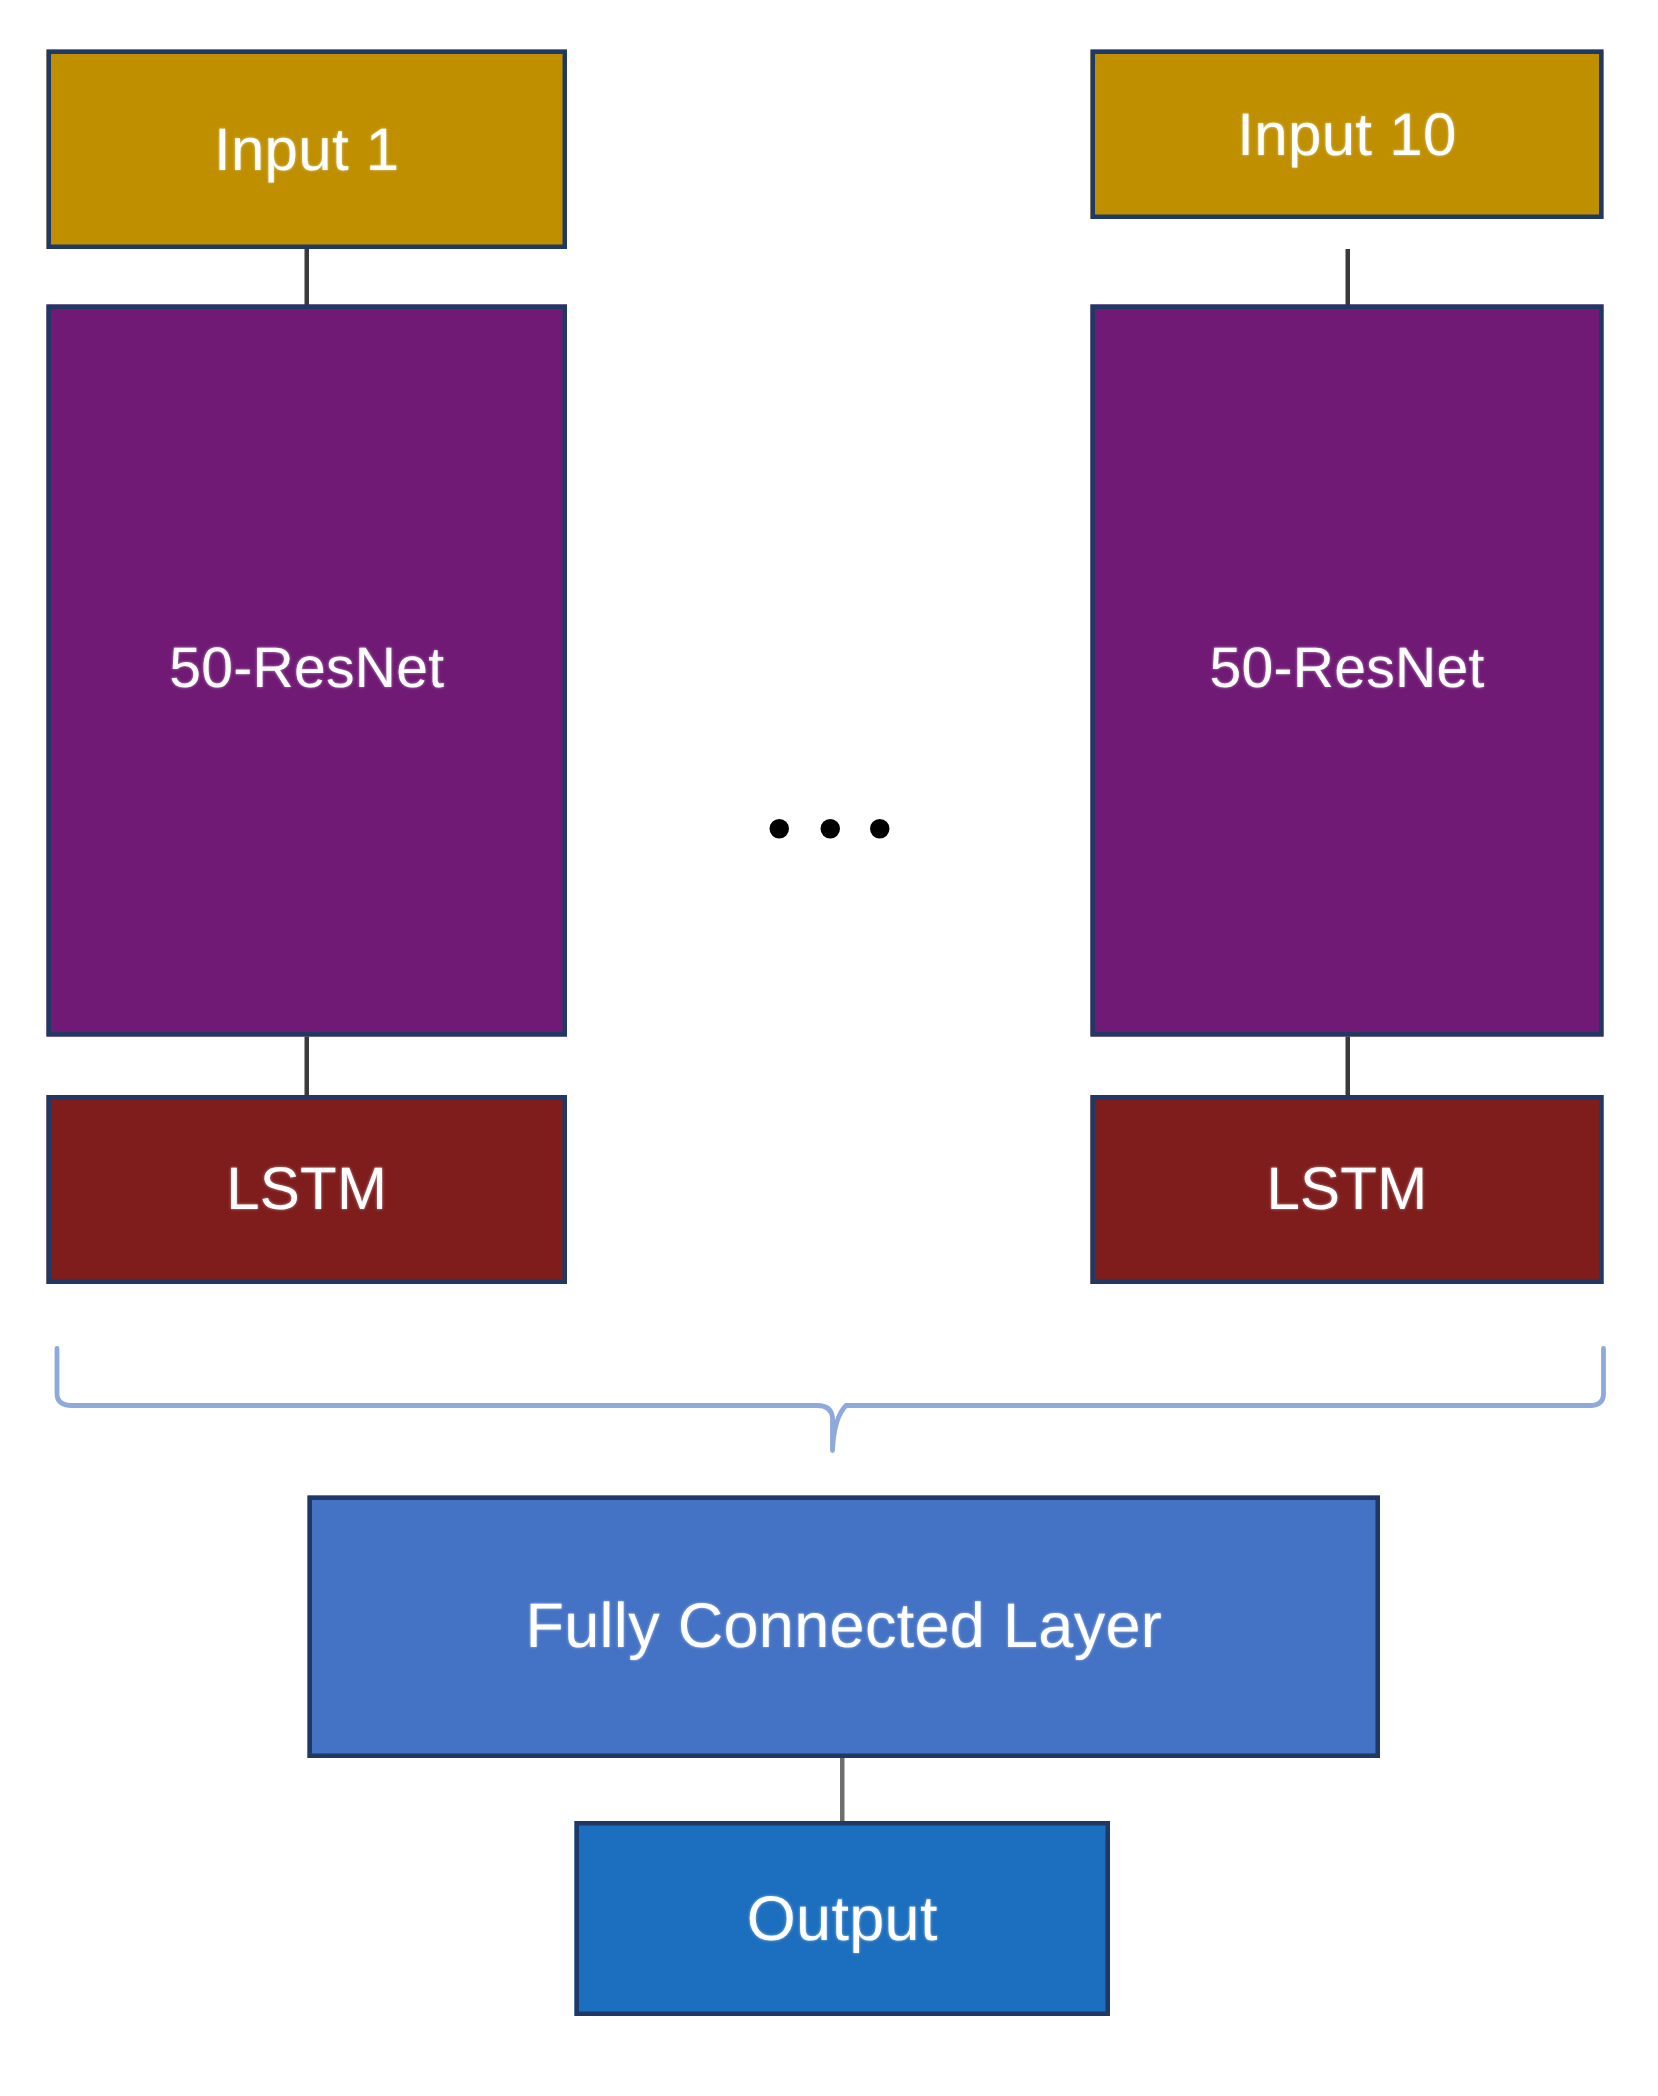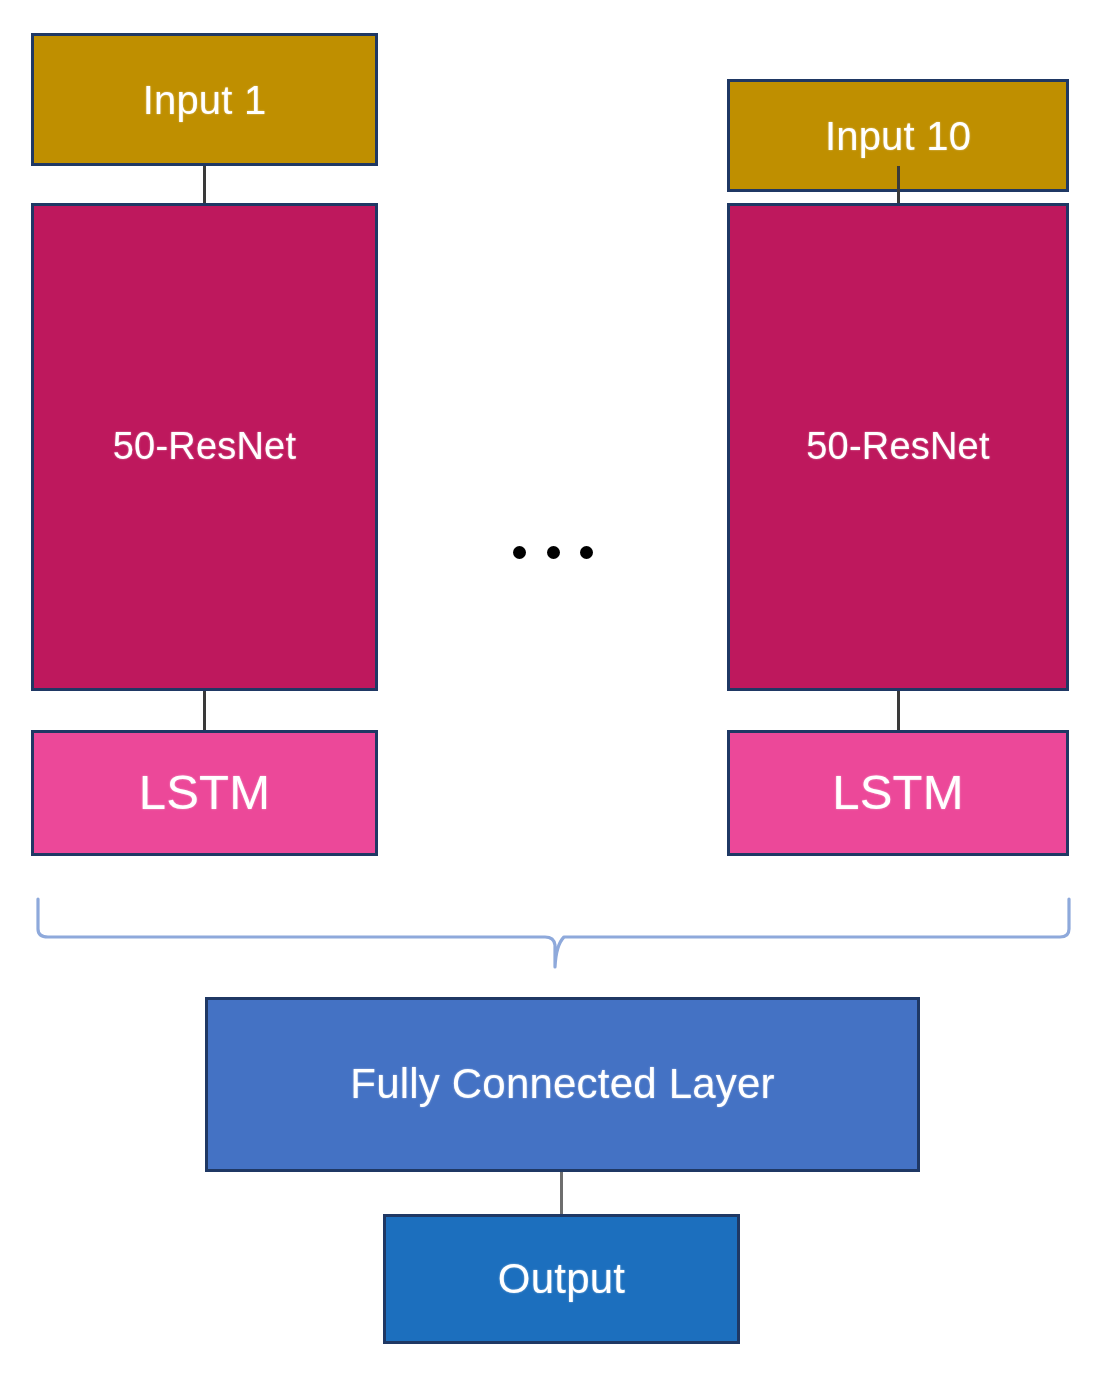--- a/index.html
+++ b/index.html
@@ -32,34 +32,34 @@
     text-shadow: 0 0 2px rgba(255,255,255,0.55);
     line-height: 1.1;
     user-select: none;
   }
   
   .node.input {
     background: #BF8F00;
     font-size: 40px;
   }
   #input-1   { left: 31px;  top: 33px;  width: 347px; height: 133px; }
-  #input-10  { left: 727px; top: 33px;  width: 342px; height: 113px; margin-top: 46px; }
+  #input-10  { left: 727px; top: 33px;  width: 342px; height: 113px; }
 
   
   .node.resnet {
-    background: #be185d;
+    background: #701a75;
     font-size: 38px;
   }
   #resnet-1  { left: 31px;  top: 203px; width: 347px; height: 488px; }
   #resnet-10 { left: 727px; top: 203px; width: 342px; height: 488px; }
 
   
   .node.lstm {
-    background: #ec4899;
-    font-size: 49px;
+    background: #7f1d1d;
+    font-size: 40px;
   }
   #lstm-1    { left: 31px;  top: 730px; width: 347px; height: 126px; }
   #lstm-10   { left: 727px; top: 730px; width: 342px; height: 126px; }
 
   
   .node.fc {
     background: #4472C4;
     font-size: 42px;
     left: 205px;
     top: 997px;

